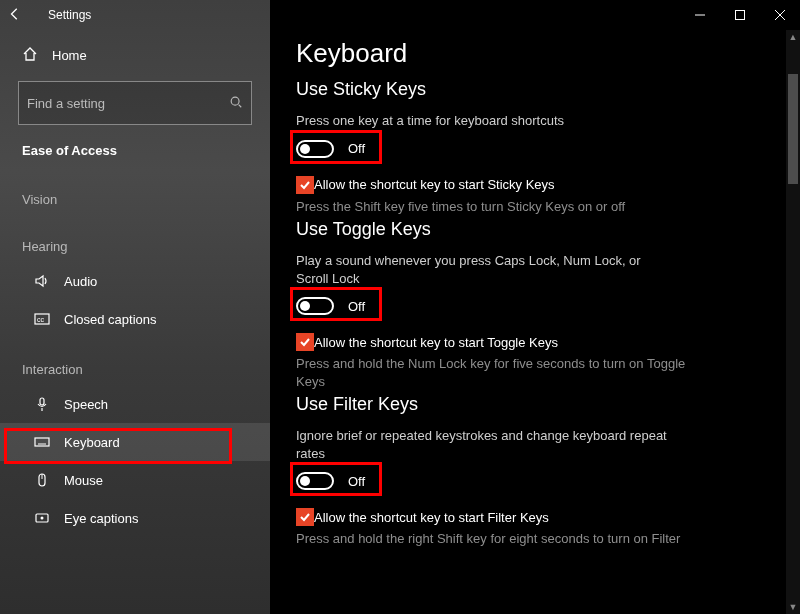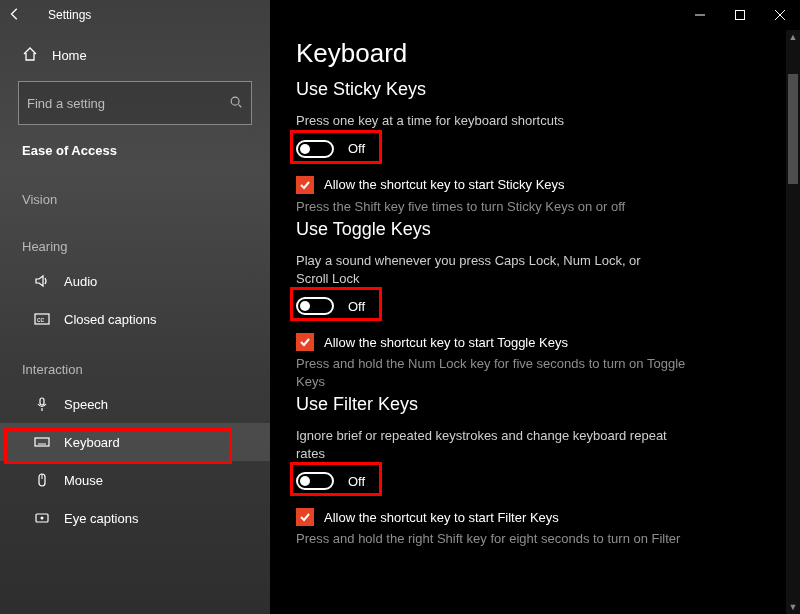--- a/index.html
+++ b/index.html
@@ -25,21 +25,21 @@
   .content { flex: 1; background: #000; height: 614px; position: relative; overflow: hidden; }
   .content-inner { padding: 38px 30px 10px 26px; }
   h1.page-title { font-size: 26px; font-weight: 400; margin-bottom: 10px; color: #fff; }
   h2.sect { font-size: 18px; font-weight: 400; margin-top: 4px; color: #fff; }
   .desc { font-size: 13px; color: #cfcfcf; margin-top: 12px; max-width: 380px; line-height: 1.35; }
   .subdesc { font-size: 13px; color: #8e8e8e; margin-top: 4px; max-width: 400px; line-height: 1.35; }
   .toggle-row { display: flex; align-items: center; gap: 14px; margin-top: 6px; padding: 4px 0; }
   .toggle { width: 38px; height: 18px; border: 2px solid #fff; border-radius: 10px; position: relative; background: #000; }
   .toggle .knob { position: absolute; left: 2px; top: 2px; width: 10px; height: 10px; border-radius: 50%; background: #fff; }
   .toggle-label { font-size: 13px; color: #fff; }
-  .check-row { display: flex; align-items: center; gap: 10px; margin-top: 14px; }
+  .check-row { display: flex; align-items: center; gap: 0; margin-top: 14px; }
   .checkbox { width: 18px; height: 18px; background: #e74426; display: flex; align-items: center; justify-content: center; }
   .checkbox svg { width: 12px; height: 12px; }
   .check-label { font-size: 13px; color: #fff; }
   .section-gap { margin-top: 34px; }
   
   .scrollbar { position: absolute; right: 0; top: 30px; bottom: 0; width: 14px; background: #111; }
   .scroll-thumb { position: absolute; left: 2px; right: 2px; top: 44px; height: 110px; background: #4d4d4d; }
   .scroll-arrow { position: absolute; left: 0; right: 0; height: 14px; color: #888; text-align: center; font-size: 9px; line-height: 14px; }
 </style>
 </head>

